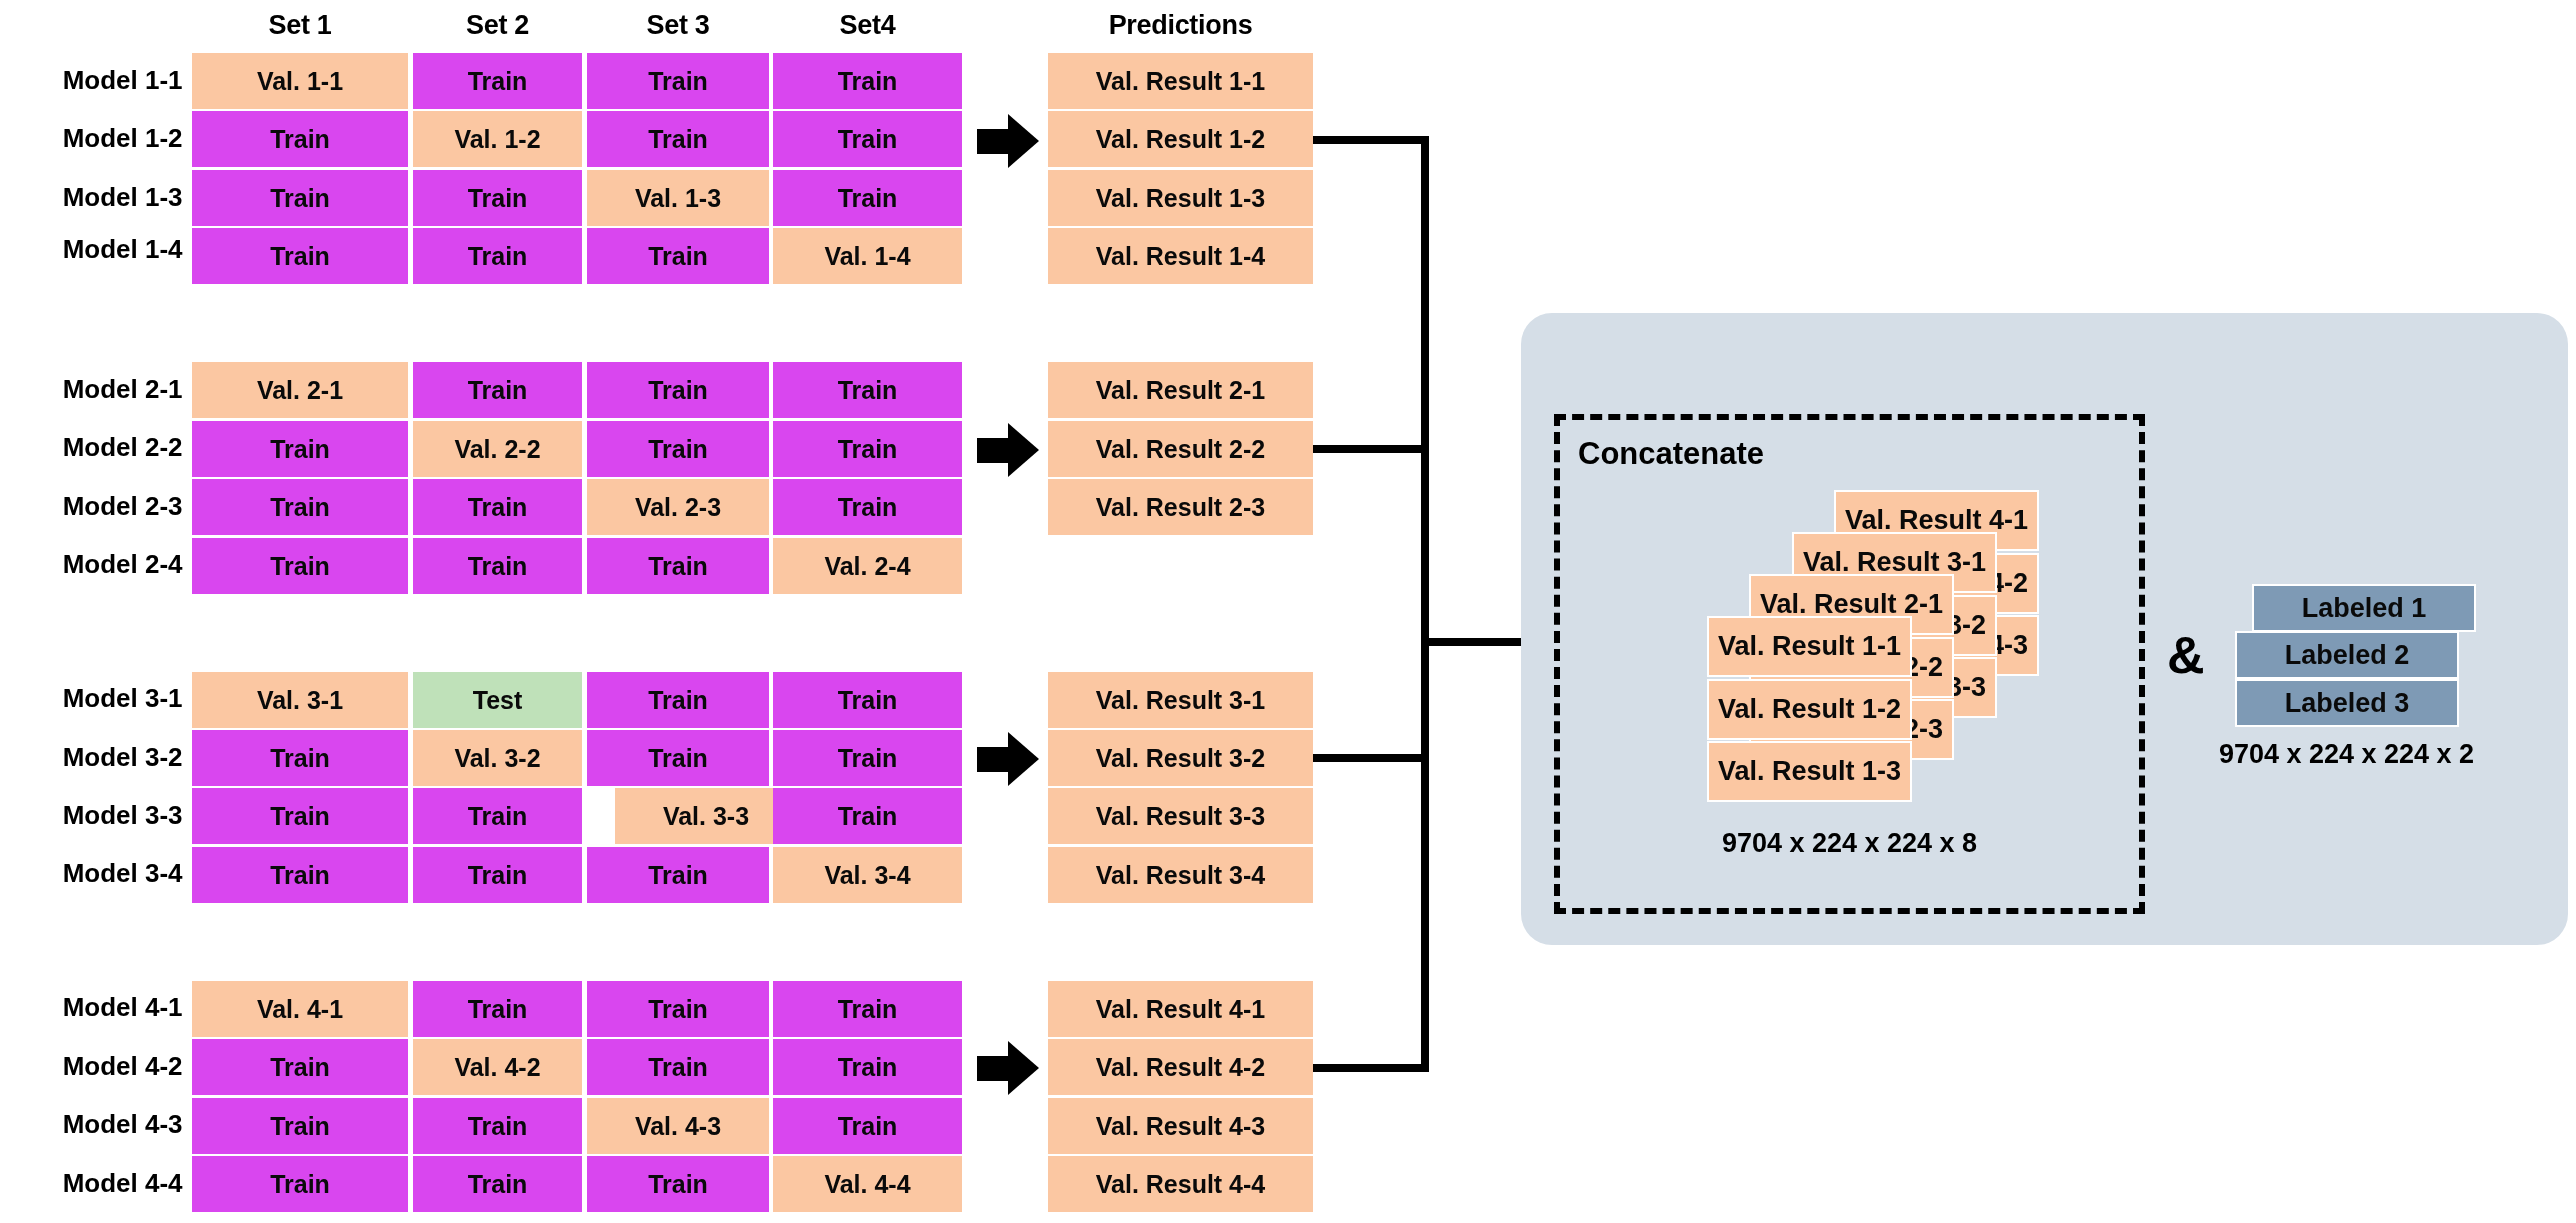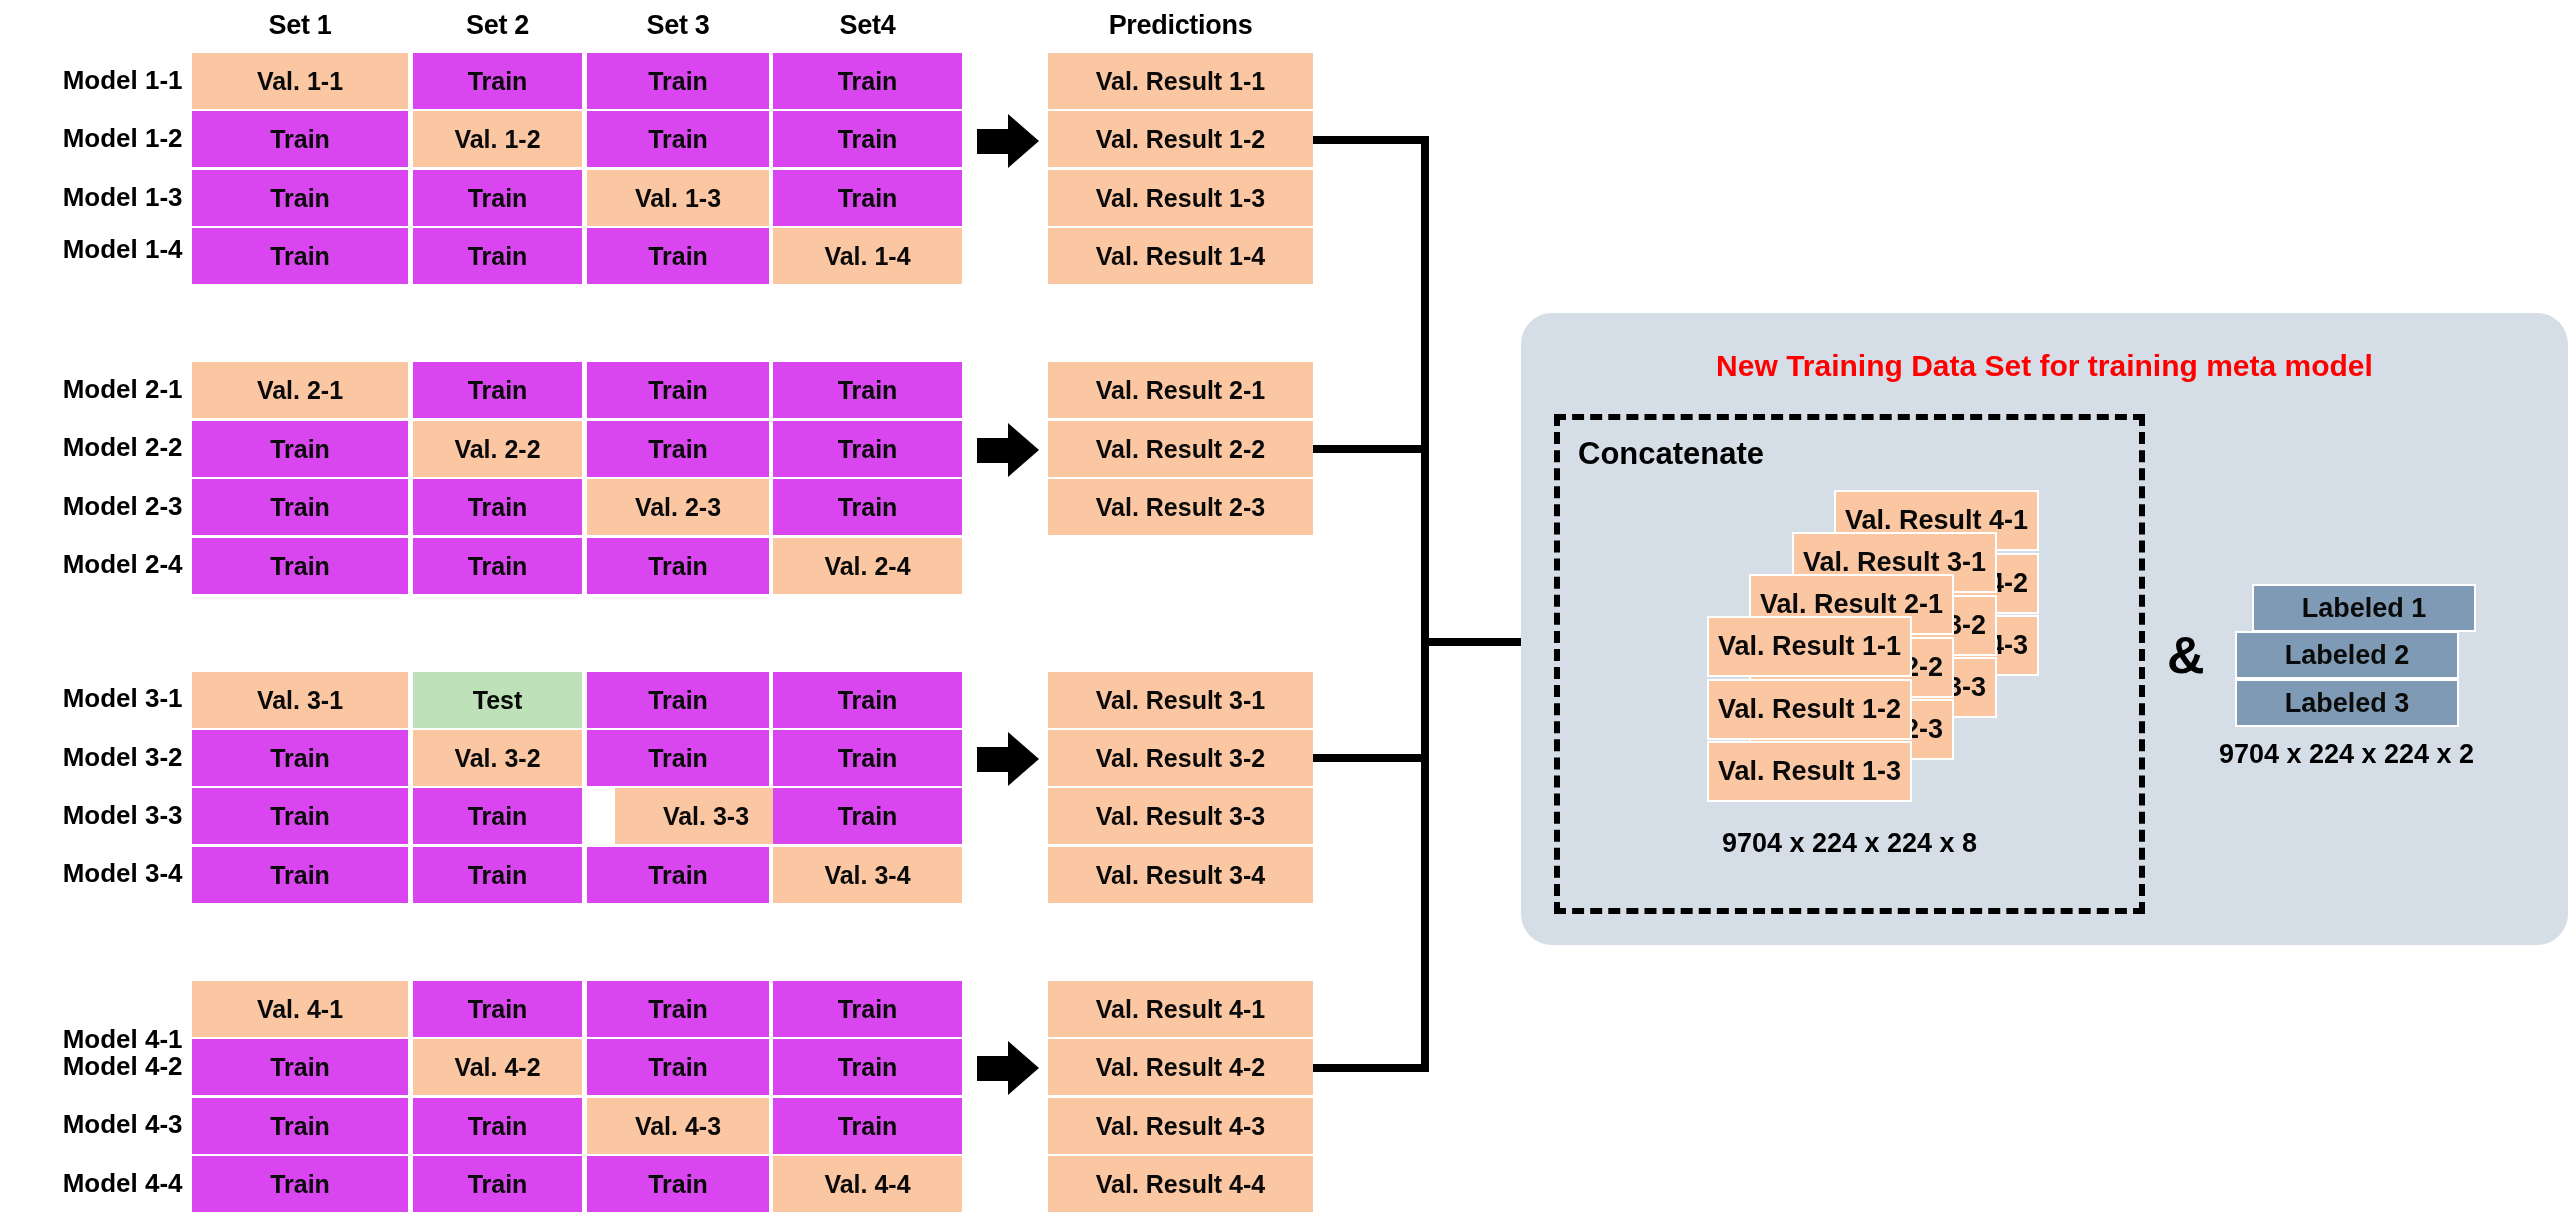--- a/index.html
+++ b/index.html
@@ -273,21 +273,21 @@
     <div class="model-label" style="left: 13.6px; top: 860px; width: 169px;">Model 3-4</div>
     <div class="cell train" style="left: 192px; top: 847px; width: 216px; height: 56px;">Train</div>
     <div class="cell train" style="left: 413px; top: 847px; width: 169px; height: 56px;">Train</div>
     <div class="cell train" style="left: 587px; top: 847px; width: 182px; height: 56px;">Train</div>
     <div class="cell val" style="left: 773px; top: 847px; width: 189px; height: 56px;">Val. 3-4</div>
     <div class="pred" style="left: 1048px; top: 847px; width: 265px; height: 56px;">Val. Result 3-4</div>
     <div class="block-arrow" style="left: 977px; top: 732px;">
       <div class="shaft"></div>
       <div class="head"></div>
     </div>
-    <div class="model-label" style="left: 13.6px; top: 994px; width: 169px; margin-top: 32px;">Model 4-1</div>
+    <div class="model-label" style="left: 13.6px; top: 994px; width: 169px;">Model 4-1</div>
     <div class="cell val" style="left: 192px; top: 981px; width: 216px; height: 56px;">Val. 4-1</div>
     <div class="cell train" style="left: 413px; top: 981px; width: 169px; height: 56px;">Train</div>
     <div class="cell train" style="left: 587px; top: 981px; width: 182px; height: 56px;">Train</div>
     <div class="cell train" style="left: 773px; top: 981px; width: 189px; height: 56px;">Train</div>
     <div class="pred" style="left: 1048px; top: 981px; width: 265px; height: 56px;">Val. Result 4-1</div>
     <div class="model-label" style="left: 13.6px; top: 1053px; width: 169px;">Model 4-2</div>
     <div class="cell train" style="left: 192px; top: 1039px; width: 216px; height: 56px;">Train</div>
     <div class="cell val" style="left: 413px; top: 1039px; width: 169px; height: 56px;">Val. 4-2</div>
     <div class="cell train" style="left: 587px; top: 1039px; width: 182px; height: 56px;">Train</div>
     <div class="cell train" style="left: 773px; top: 1039px; width: 189px; height: 56px;">Train</div>
@@ -309,21 +309,20 @@
       <div class="head"></div>
     </div>
     <div class="hline" style="left: 1313px; top: 136px; width: 116px;"></div>
     <div class="hline" style="left: 1313px; top: 445px; width: 116px;"></div>
     <div class="hline" style="left: 1313px; top: 754px; width: 116px;"></div>
     <div class="hline" style="left: 1313px; top: 1064px; width: 116px;"></div>
     <div class="vline" style="left: 1421px; top: 136px; height: 935px;"></div>
     <div class="arrow-line" style="left: 1429px; top: 638px; width: 102px;"></div>
     <div class="arrow-tip" style="left: 1531px; top: 624px;"></div>
     <div id="right-panel" style="left: 1521px; top: 313px; width: 1047px; height: 632px;">
-      <div id="panel-title" style="top: 38px;">New Training Data Set for training meta model</div>
       <div id="concat-box" style="left: 33px; top: 101px; width: 591px; height: 500px;"></div>
       <div id="concat-label" style="left: 57px; top: 125px;">Concatenate</div>
       <div id="concat-dims" style="left: 33px; top: 517px; width: 591px;">9704 x 224 x 224 x 8</div>
       <div class="stack-group" style="left: 313px; top: 177px; width: 205px; height: 188px; z-index: 10;">
         <div class="stack-card" style="left: 0px; top: 0px; width: 205px; height: 61px;">Val. Result 4-1</div>
         <div class="stack-card" style="left: 0px; top: 63px; width: 205px; height: 61px;">Val. Result 4-2</div>
         <div class="stack-card" style="left: 0px; top: 125px; width: 205px; height: 61px;">Val. Result 4-3</div>
       </div>
       <div class="stack-group" style="left: 271px; top: 219px; width: 205px; height: 188px; z-index: 11;">
         <div class="stack-card" style="left: 0px; top: 0px; width: 205px; height: 61px;">Val. Result 3-1</div>

